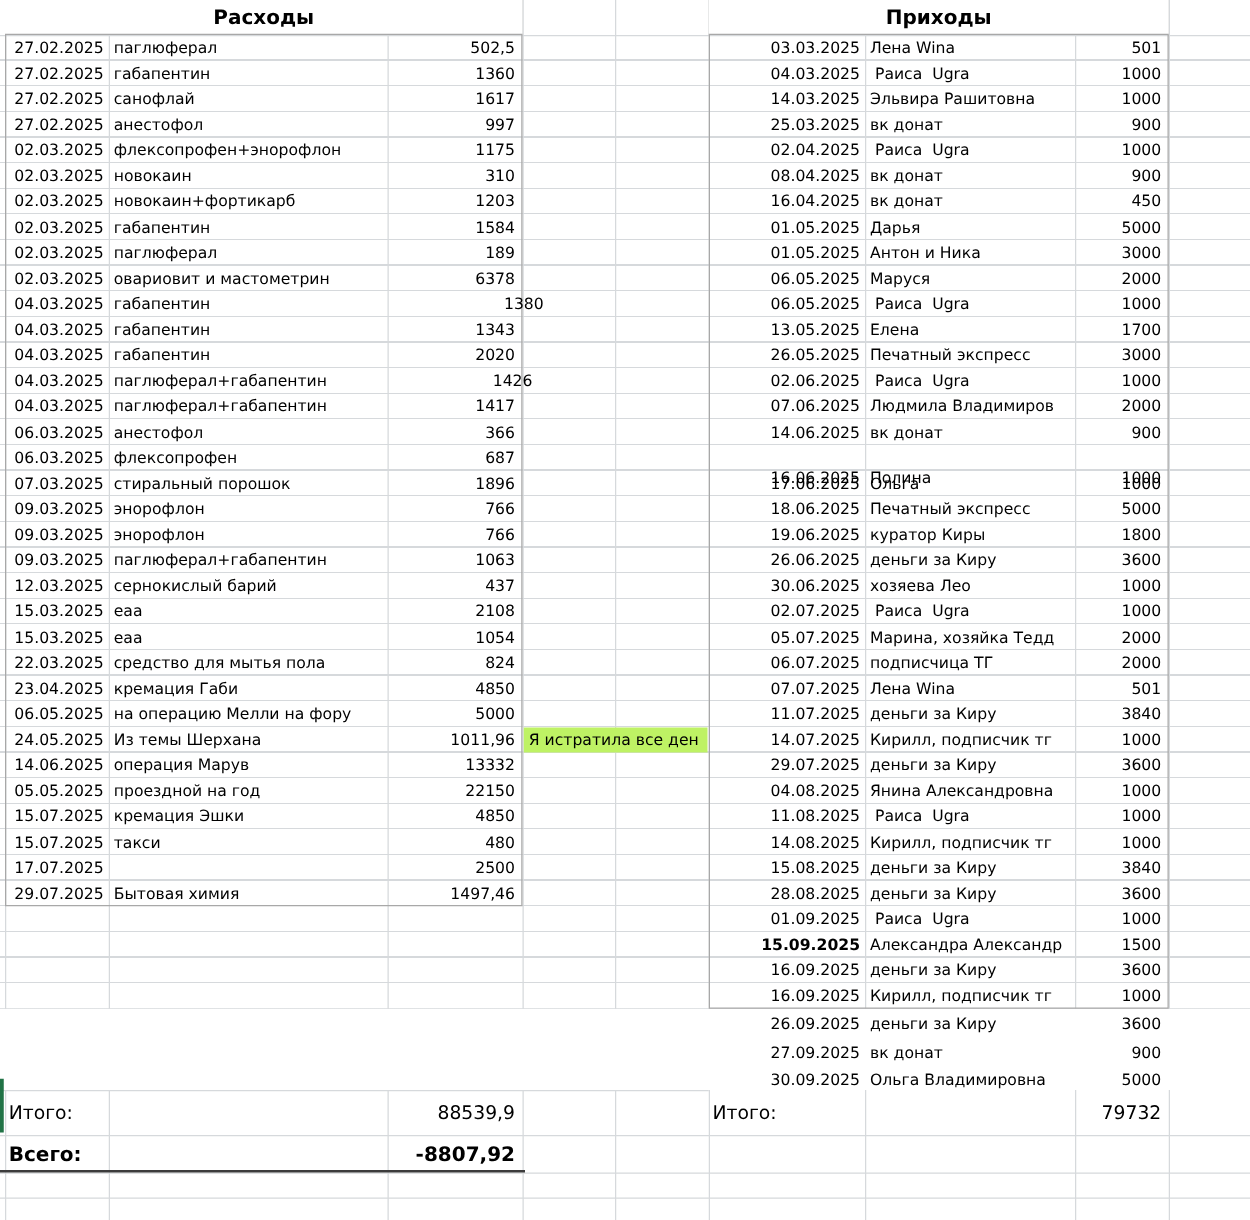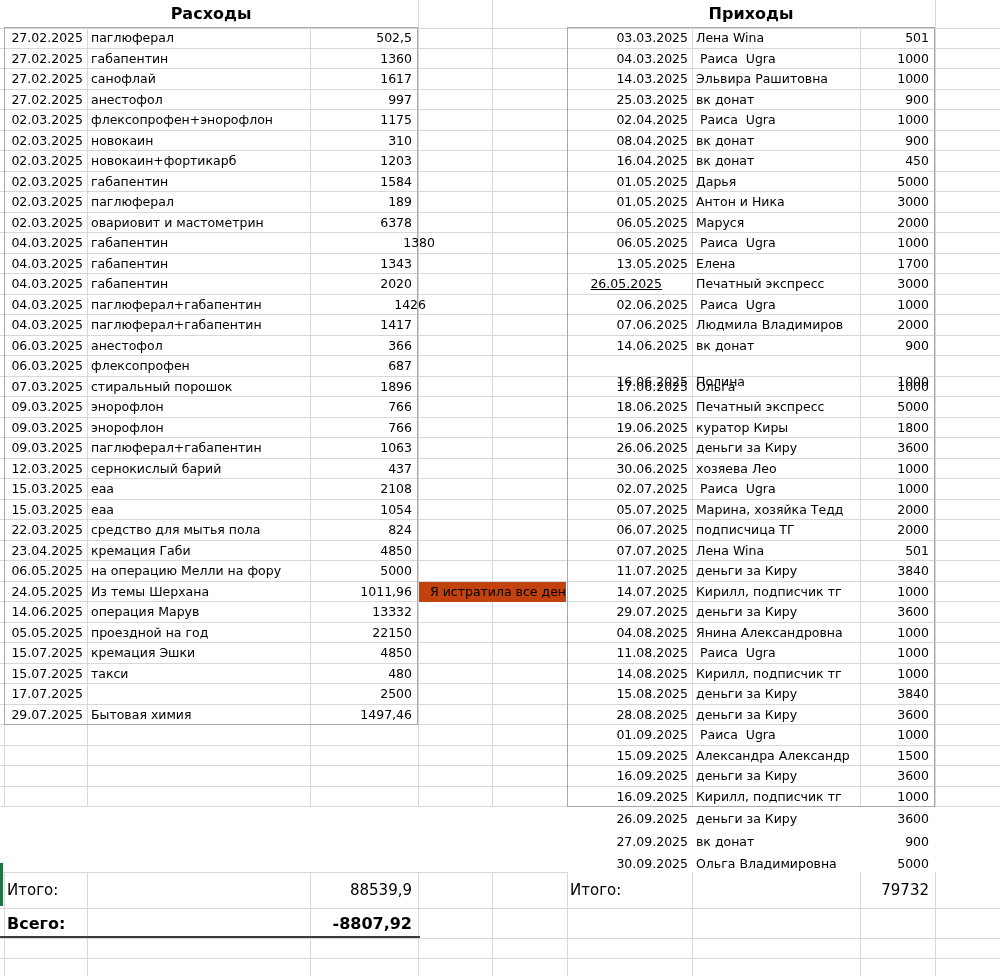--- a/index.html
+++ b/index.html
@@ -12,21 +12,21 @@
   .hline.dark{height:2px;background:#3c3c3c;z-index:4}
   .outline{position:absolute;border:1px solid #a8a8a8;box-sizing:border-box;z-index:2;background:transparent}
   .title{position:absolute;top:0;height:28px;line-height:27px;text-align:center;font-weight:bold;font-size:16px;
          background:#fff;border-bottom:1px solid #a8a8a8;box-sizing:border-box;z-index:2}
   .rows{position:absolute;left:0;top:0;width:1000px;height:976px;z-index:3}
   .row{position:absolute;left:0;width:1000px}
   .cell{position:absolute;top:0;height:100%;font-size:12.5px;box-sizing:border-box;overflow:hidden;white-space:pre}
   .cell.date{text-align:right;padding-right:4px}
   .cell.desc{text-align:left;padding-left:4px}
   .cell.amt{text-align:right;padding-right:6px}
-  .cell.note{text-align:right;padding-left:4px;background:#c2410c}
+  .cell.note{text-align:left;padding-left:4px;background:#bef264}
   .trow{position:absolute;left:0;width:1000px;z-index:4}
   .tcell{position:absolute;top:0;height:100%;display:flex;align-items:center;font-size:15px;box-sizing:border-box;overflow:hidden}
   .tcell.val{justify-content:flex-end;padding-right:6px}
   .tcell.lab{padding-left:3px}
   .grand .tcell{font-weight:bold;font-size:16px}
   .greenbar{position:absolute;z-index:5}
 </style>
 </head>
 <body>
 
@@ -291,21 +291,21 @@
         <div class="cell date" style="left: 567px; width: 125px;">06.05.2025</div>
         <div class="cell desc" style="left: 692px; width: 168px;"> Раиса  Ugra</div>
         <div class="cell amt" style="left: 860px; width: 75px;">1000</div>
       </div>
       <div class="row" style="top: 253.5px; height: 20.5px; line-height: 20.5px;">
         <div class="cell date" style="left: 567px; width: 125px;">13.05.2025</div>
         <div class="cell desc" style="left: 692px; width: 168px;">Елена</div>
         <div class="cell amt" style="left: 860px; width: 75px;">1700</div>
       </div>
       <div class="row" style="top: 274px; height: 20.5px; line-height: 20.5px;">
-        <div class="cell date" style="left: 541px; width: 125px; text-decoration: underline;">26.05.2025</div>
+        <div class="cell date" style="left: 567px; width: 125px;">26.05.2025</div>
         <div class="cell desc" style="left: 692px; width: 168px;">Печатный экспресс</div>
         <div class="cell amt" style="left: 860px; width: 75px;">3000</div>
       </div>
       <div class="row" style="top: 294.5px; height: 20.5px; line-height: 20.5px;">
         <div class="cell date" style="left: 567px; width: 125px;">02.06.2025</div>
         <div class="cell desc" style="left: 692px; width: 168px;"> Раиса  Ugra</div>
         <div class="cell amt" style="left: 860px; width: 75px;">1000</div>
       </div>
       <div class="row" style="top: 315px; height: 20.5px; line-height: 20.5px;">
         <div class="cell date" style="left: 567px; width: 125px;">07.06.2025</div>
@@ -406,21 +406,21 @@
         <div class="cell date" style="left: 567px; width: 125px;">28.08.2025</div>
         <div class="cell desc" style="left: 692px; width: 168px;">деньги за Киру</div>
         <div class="cell amt" style="left: 860px; width: 75px;">3600</div>
       </div>
       <div class="row" style="top: 725px; height: 20.5px; line-height: 20.5px;">
         <div class="cell date" style="left: 567px; width: 125px;">01.09.2025</div>
         <div class="cell desc" style="left: 692px; width: 168px;"> Раиса  Ugra</div>
         <div class="cell amt" style="left: 860px; width: 75px;">1000</div>
       </div>
       <div class="row" style="top: 745.5px; height: 20.5px; line-height: 20.5px;">
-        <div class="cell date" style="left: 567px; width: 125px;">15.09.2025</div>
+        <div class="cell date" style="left: 567px; width: 125px; font-weight: bold;">15.09.2025</div>
         <div class="cell desc" style="left: 692px; width: 168px;">Александра Александр</div>
         <div class="cell amt" style="left: 860px; width: 75px;">1500</div>
       </div>
       <div class="row" style="top: 766px; height: 20.5px; line-height: 20.5px;">
         <div class="cell date" style="left: 567px; width: 125px;">16.09.2025</div>
         <div class="cell desc" style="left: 692px; width: 168px;">деньги за Киру</div>
         <div class="cell amt" style="left: 860px; width: 75px;">3600</div>
       </div>
       <div class="row" style="top: 786.5px; height: 20.5px; line-height: 20.5px;">
         <div class="cell date" style="left: 567px; width: 125px;">16.09.2025</div>

